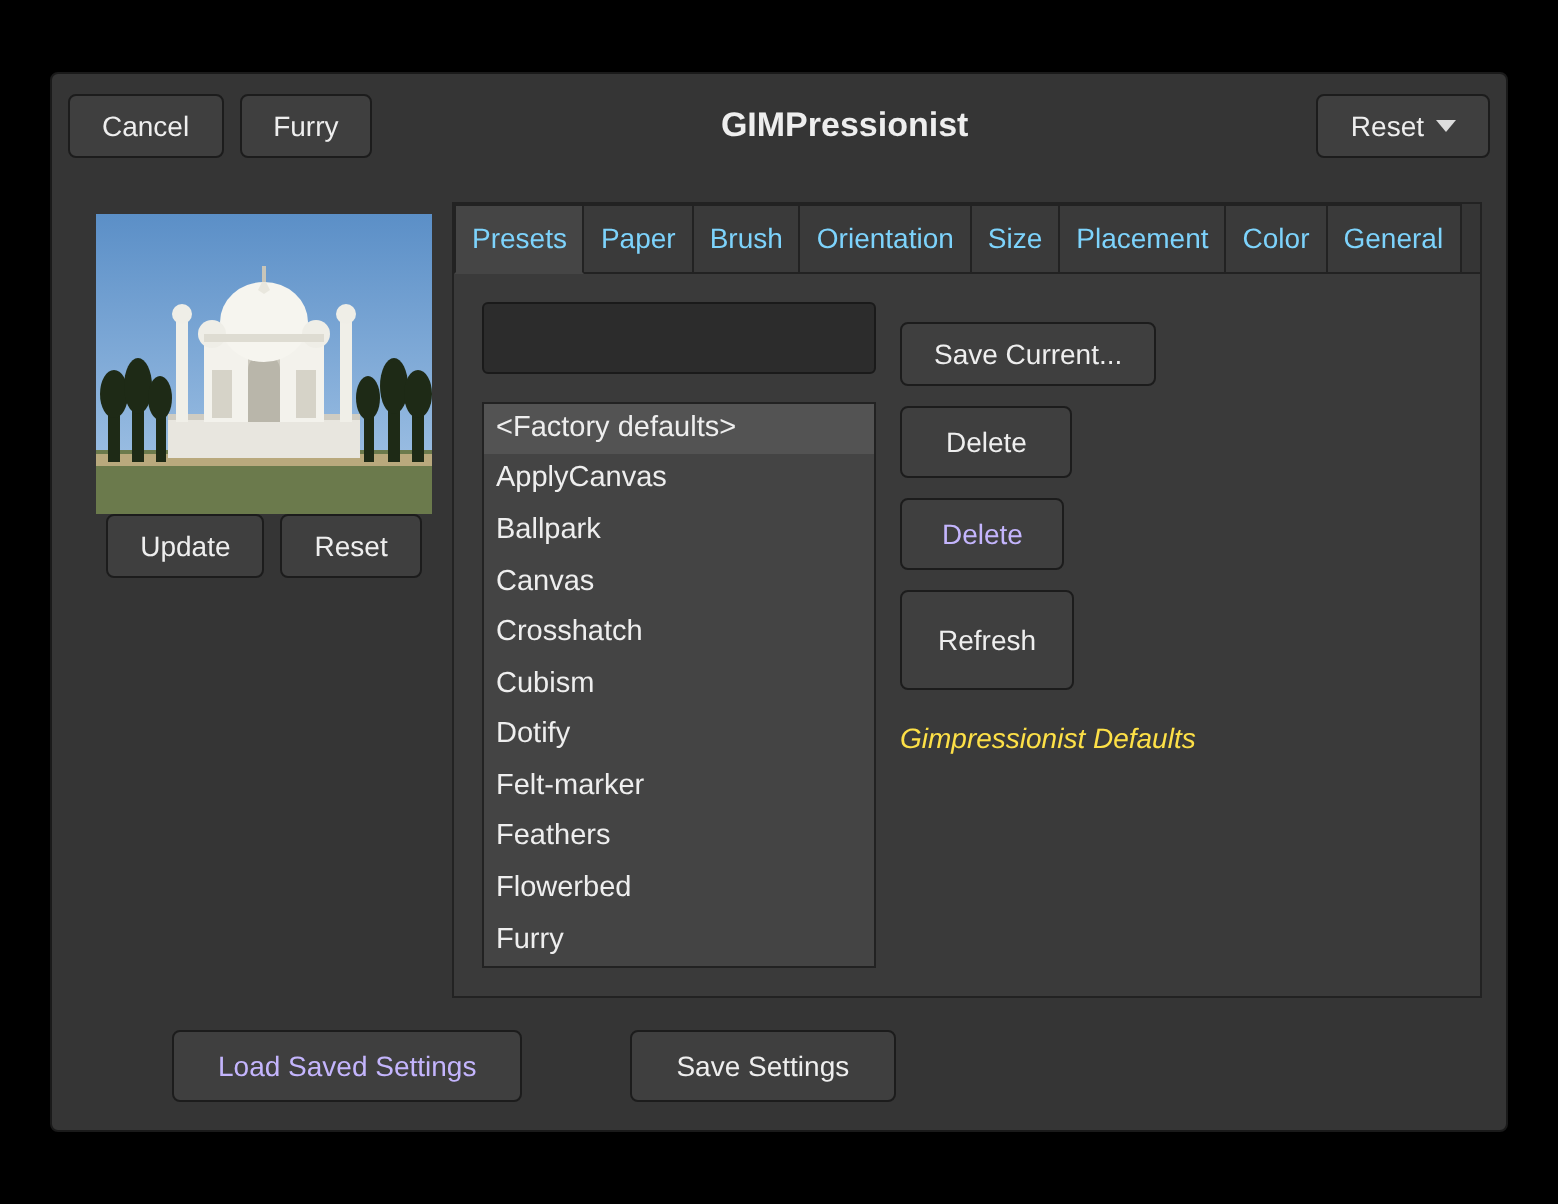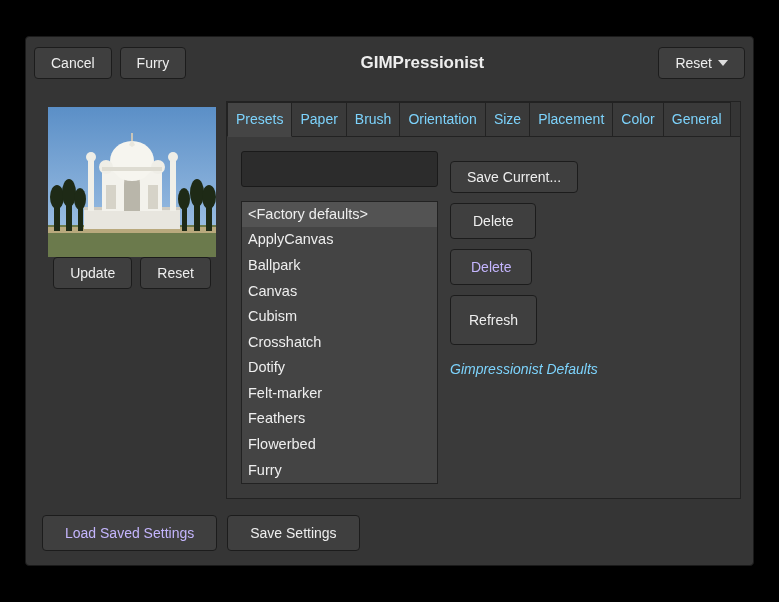--- a/index.html
+++ b/index.html
@@ -128,27 +128,27 @@
   }
   .preset-item {
     padding: 3px 6px;
     color: #eee;
     cursor: pointer;
     font-size: 14.5px;
     line-height: 1.35;
   }
   .preset-item.selected { background: #535353; }
   .presets-right { flex: 1; display: flex; flex-direction: column; gap: 10px; align-items: flex-start; margin-top: 10px; }
-  .desc { font-style: italic; color: #7dd3fc; margin-top: 6px;}
+  .desc { font-style: italic; color: #fde047; margin-top: 6px;}
   .footer-row {
     display: flex;
     gap: 10px;
     padding: 6px 8px 6px 8px;
   }
-  .footer-row .btn { padding: 9px 22px; }
+  .footer-row .btn { padding: 9px 22px; margin-left: 44px; }
 </style>
 </head>
 <body>
 
 <div class="dialog">
 
   <div class="titlebar">
     <div class="titlebar-left">
       <button class="btn">Cancel</button>
       <button class="btn">Furry</button>
@@ -236,22 +236,22 @@
           <div class="tab">General</div>
         </div>
       <div class="tab-content">
         <div class="presets-left">
           <input class="text-input" value="" style="">
           <div class="preset-list" id="preset-list">
               <div class="preset-item selected">&lt;Factory defaults&gt;</div>
               <div class="preset-item">ApplyCanvas</div>
               <div class="preset-item">Ballpark</div>
               <div class="preset-item">Canvas</div>
+              <div class="preset-item">Crosshatch</div>
               <div class="preset-item">Cubism</div>
-              <div class="preset-item">Crosshatch</div>
               <div class="preset-item">Dotify</div>
               <div class="preset-item">Felt-marker</div>
               <div class="preset-item">Feathers</div>
               <div class="preset-item">Flowerbed</div>
               <div class="preset-item">Furry</div>
             </div>
         </div>
         <div class="presets-right">
           <button class="btn">Save Current...</button>
           <button class="btn" style="padding:9px 22px">Delete</button>

